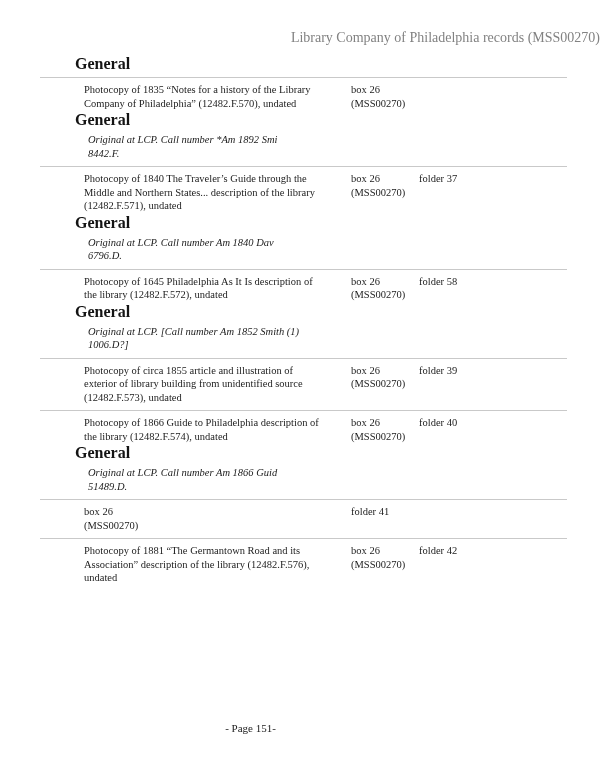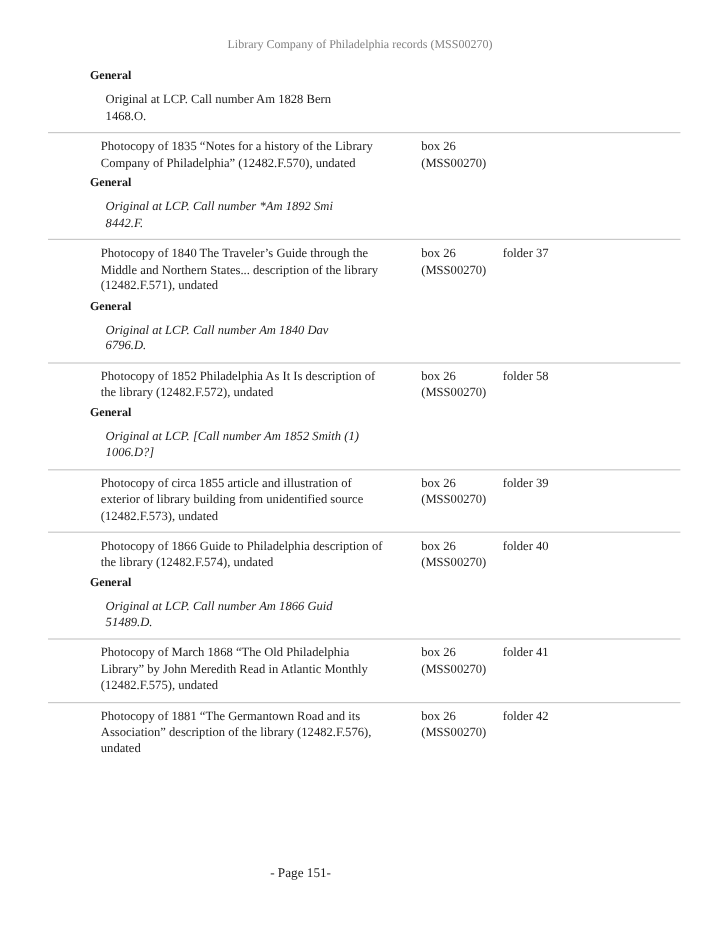--- a/index.html
+++ b/index.html
@@ -6,29 +6,29 @@
   body {
     width: 600px; height: 776px;
     background: #ffffff;
     font-family: "Liberation Serif", serif;
     color: #1c1c1c;
     position: relative;
     overflow: hidden;
   }
   .page-header {
     margin: 31px 0 0 0;
-    text-align: center;
+    text-align: right;
     color: #828282;
-    font-size: 10px;
+    font-size: 14px;
     line-height: 13px;
   }
   .general-heading {
     margin: 12px 0 0 75px;
     font-weight: bold;
-    font-size: 10px;
+    font-size: 16px;
     line-height: 15px;
     color: #141414;
   }
   .note {
     margin: 6px 0 0 88px;
     font-size: 10.5px;
     line-height: 13.5px;
     white-space: pre;
   }
   .divider {
@@ -59,22 +59,20 @@
 </style>
 </head>
 <body>
 
 <div class="page">
 
   <div class="page-header">Library Company of Philadelphia records (MSS00270)</div>
 
   <div class="continuation">
     <div class="general-heading">General</div>
-    <div class="note">Original at LCP. Call number Am 1828 Bern
-1468.O.</div>
   </div>
 
   <div class="divider"></div>
 
   <div class="entry">
     <div class="entry-grid">
       <div class="entry-title">Photocopy of 1835 “Notes for a history of the Library
 Company of Philadelphia” (12482.F.570), undated</div>
       <div class="entry-box">box 26
 (MSS00270)</div>
@@ -97,21 +95,21 @@
     </div>
     <div class="general-heading">General</div>
     <div class="note">Original at LCP. Call number Am 1840 Dav
 6796.D.</div>
   </div>
 
   <div class="divider"></div>
 
   <div class="entry">
     <div class="entry-grid">
-      <div class="entry-title">Photocopy of 1852 Philadelphia As It Is description of
+      <div class="entry-title">Photocopy of 1645 Philadelphia As It Is description of
 the library (12482.F.572), undated</div>
       <div class="entry-box">box 26
 (MSS00270)</div>
       <div class="entry-folder">folder 58</div>
     </div>
     <div class="general-heading">General</div>
     <div class="note">Original at LCP. [Call number Am 1852 Smith (1)
 1006.D?]</div>
   </div>
 
@@ -140,23 +138,20 @@
     </div>
     <div class="general-heading">General</div>
     <div class="note">Original at LCP. Call number Am 1866 Guid
 51489.D.</div>
   </div>
 
   <div class="divider"></div>
 
   <div class="entry">
     <div class="entry-grid">
-      <div class="entry-title">Photocopy of March 1868 “The Old Philadelphia
-Library” by John Meredith Read in Atlantic Monthly
-(12482.F.575), undated</div>
       <div class="entry-box">box 26
 (MSS00270)</div>
       <div class="entry-folder">folder 41</div>
     </div>
   </div>
 
   <div class="divider"></div>
 
   <div class="entry">
     <div class="entry-grid">

